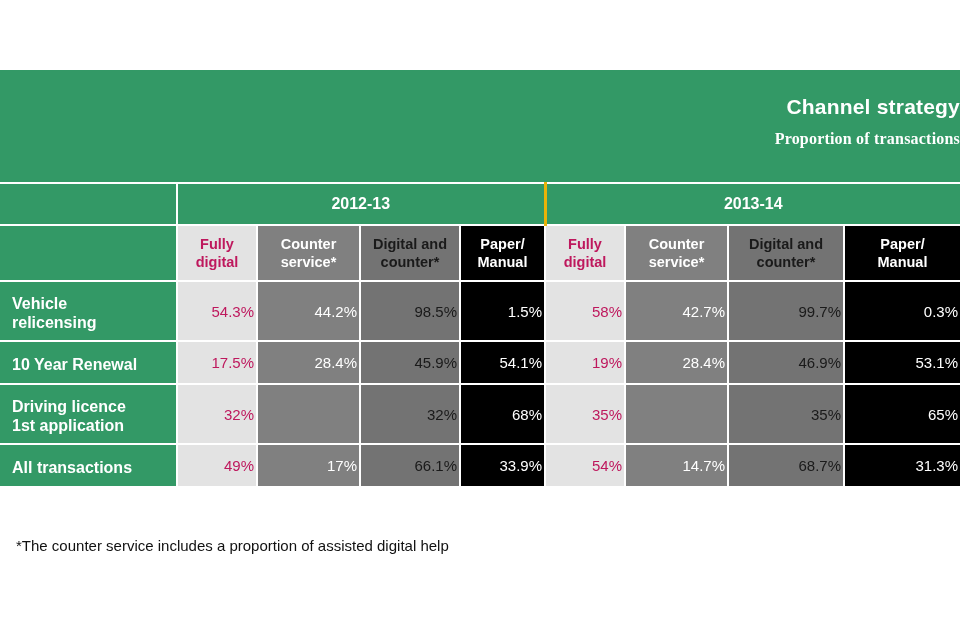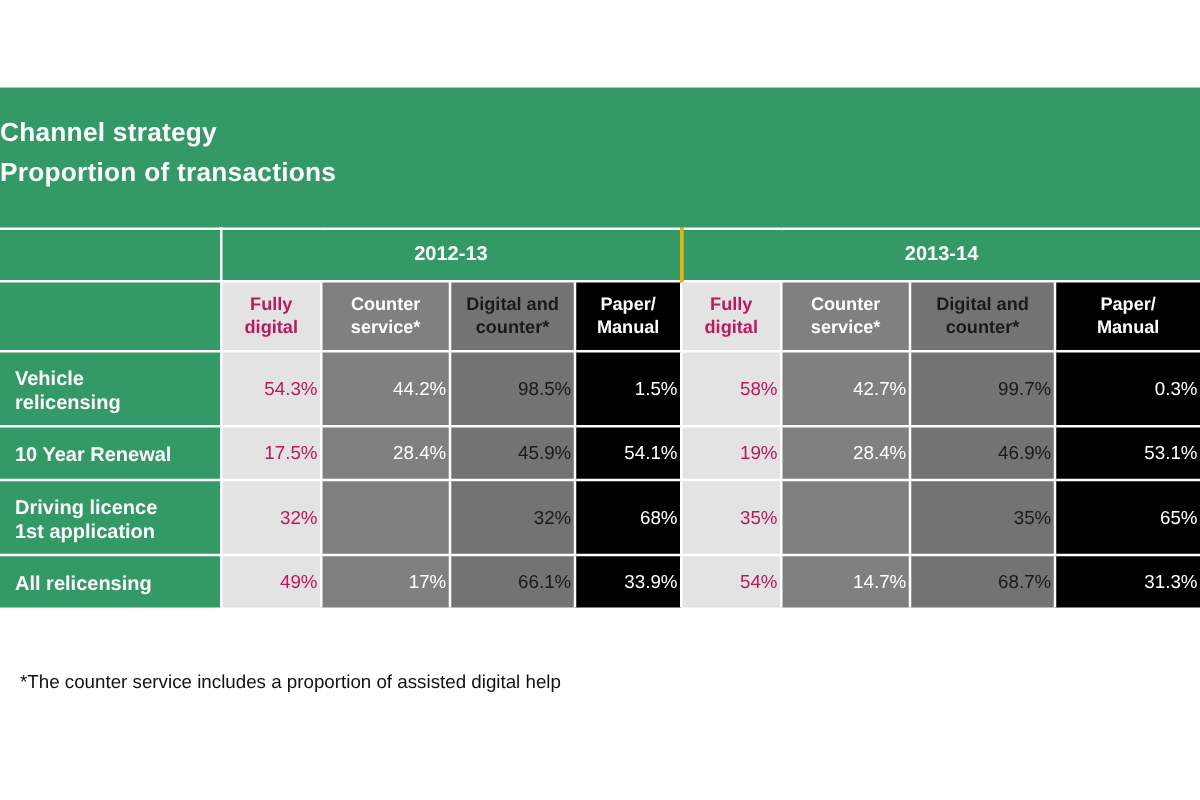--- a/index.html
+++ b/index.html
@@ -24,36 +24,37 @@
     width: 960px;
   }
   table.channel {
     border-collapse: collapse;
     width: 960px;
     table-layout: fixed;
   }
   .title-cell {
     background: #339966;
     color: #ffffff;
-    text-align: left;
+    text-align: right;
     padding: 22px 0 26px 0;
     border: none;
     margin-top: 12px;
   }
   .title-line1 {
     font-size: 21px;
     font-weight: bold;
     line-height: 30px;
     letter-spacing: 0.2px;
   }
   .title-line2 {
-    font-size: 21px;
+    font-size: 16px;
     font-weight: bold;
     line-height: 34px;
     letter-spacing: 0.2px;
+    font-family: Liberation Serif, serif;
   }
   .yr-blank {
     background: #339966;
     border-right: 2px solid #ffffff;
     border-top: 2px solid #ffffff;
     border-bottom: 2px solid #ffffff;
   }
   .yr-head {
     background: #339966;
     color: #ffffff;
@@ -227,21 +228,21 @@
           <td class="cell c-mid">32%</td>
           <td class="cell c-black">68%</td>
           <td class="cell c-light">35%</td>
           <td class="cell c-dark"></td>
           <td class="cell c-mid">35%</td>
           <td class="cell c-black last">65%</td>
         </tr>
 
         <tr class="last-row">
           <td class="rowhead">
-            <span>All relicensing</span>
+            <span>All transactions</span>
           </td>
           <td class="cell c-light">49%</td>
           <td class="cell c-dark">17%</td>
           <td class="cell c-mid">66.1%</td>
           <td class="cell c-black">33.9%</td>
           <td class="cell c-light">54%</td>
           <td class="cell c-dark">14.7%</td>
           <td class="cell c-mid">68.7%</td>
           <td class="cell c-black last">31.3%</td>
         </tr>

